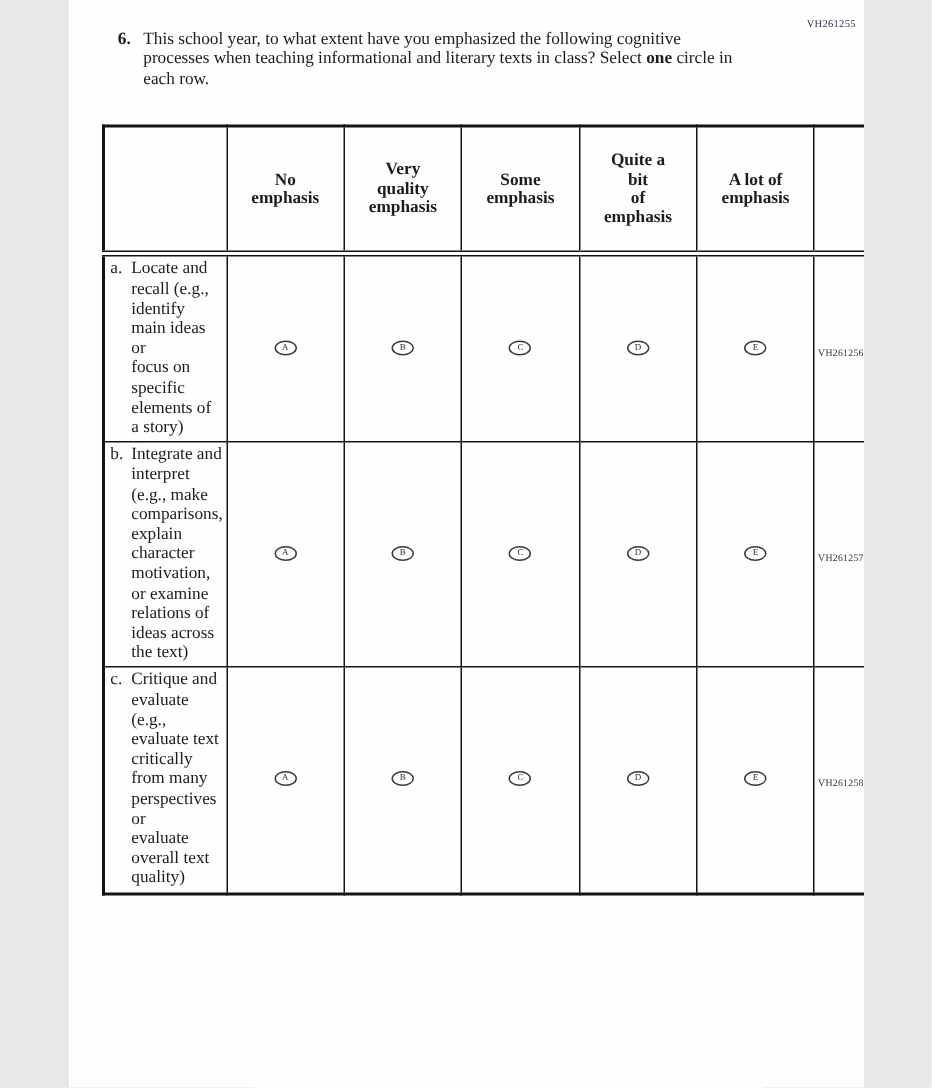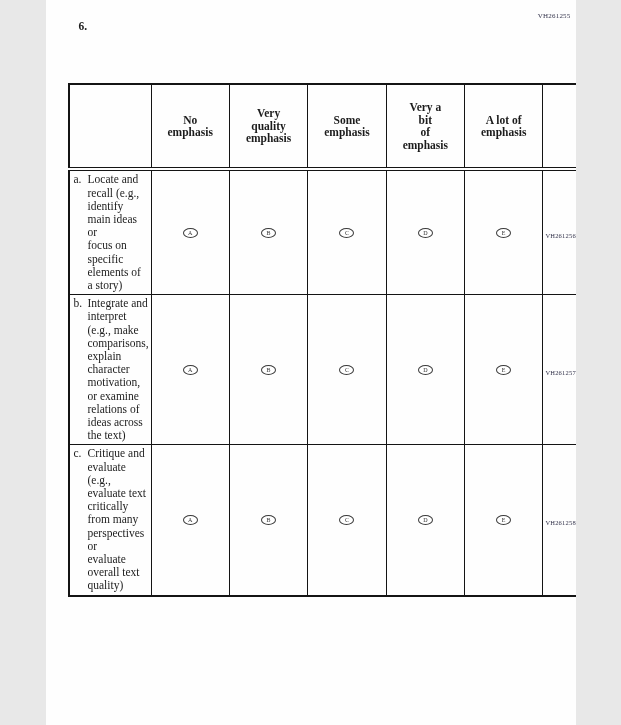--- a/index.html
+++ b/index.html
@@ -103,20 +103,23 @@
 </style>
 </head>
 <body>
 
 <div class="page">
 
   <div class="top-code">VH261255</div>
 
   <div class="question">
     <span class="qnum">6.</span>
+    <p class="qtext"><span>This school year, to what extent have you emphasized the following cognitive
+processes when teaching informational and literary texts in class? Select </span><b>one</b><span> circle in
+each row.</span></p>
   </div>
 
   <table class="qtable">
     <colgroup>
       <col style="width:154px">
       <col style="width:77px">
       <col style="width:78px">
       <col style="width:78px">
       <col style="width:77px">
       <col style="width:76px">
@@ -124,21 +127,21 @@
     </colgroup>
     <thead>
       <tr>
         <th></th>
         <th>No
 emphasis</th>
         <th>Very quality
 emphasis</th>
         <th>Some
 emphasis</th>
-        <th>Very a bit
+        <th>Quite a bit
 of emphasis</th>
         <th>A lot of
 emphasis</th>
         <th></th>
       </tr>
     </thead>
     <tbody>
       <tr style="height:60px">
         <td class="stub">
           <div class="stubwrap">

